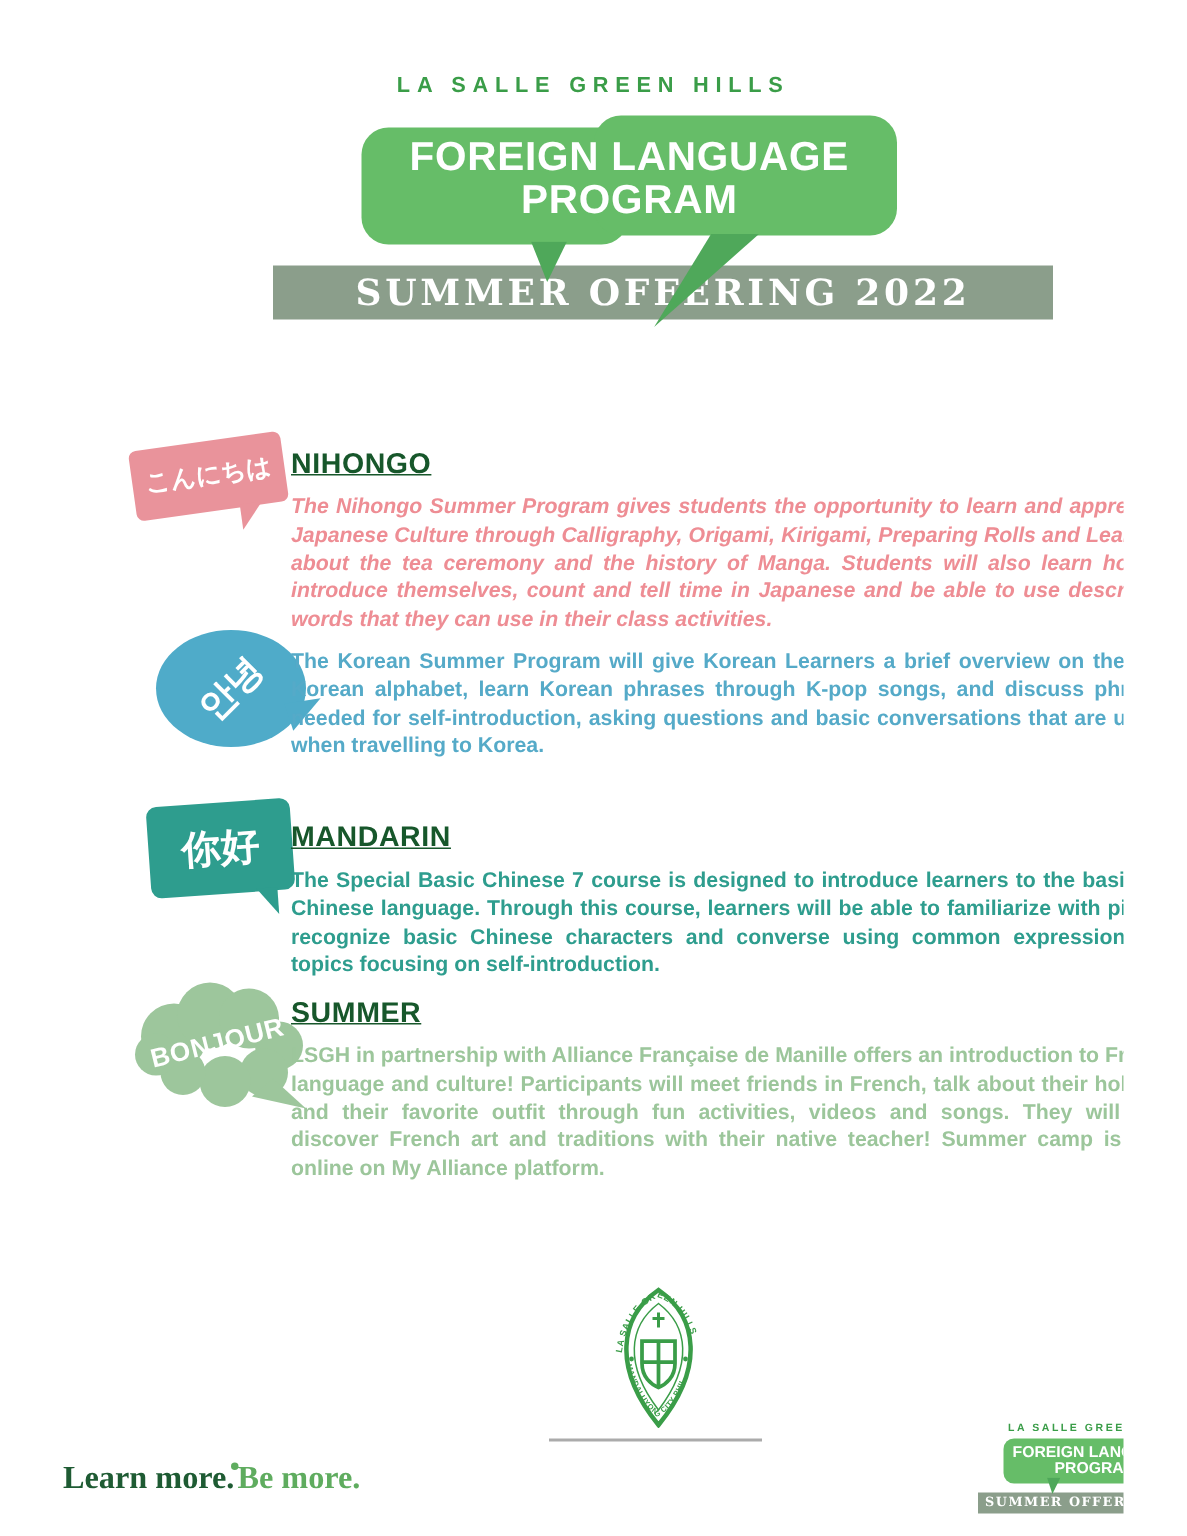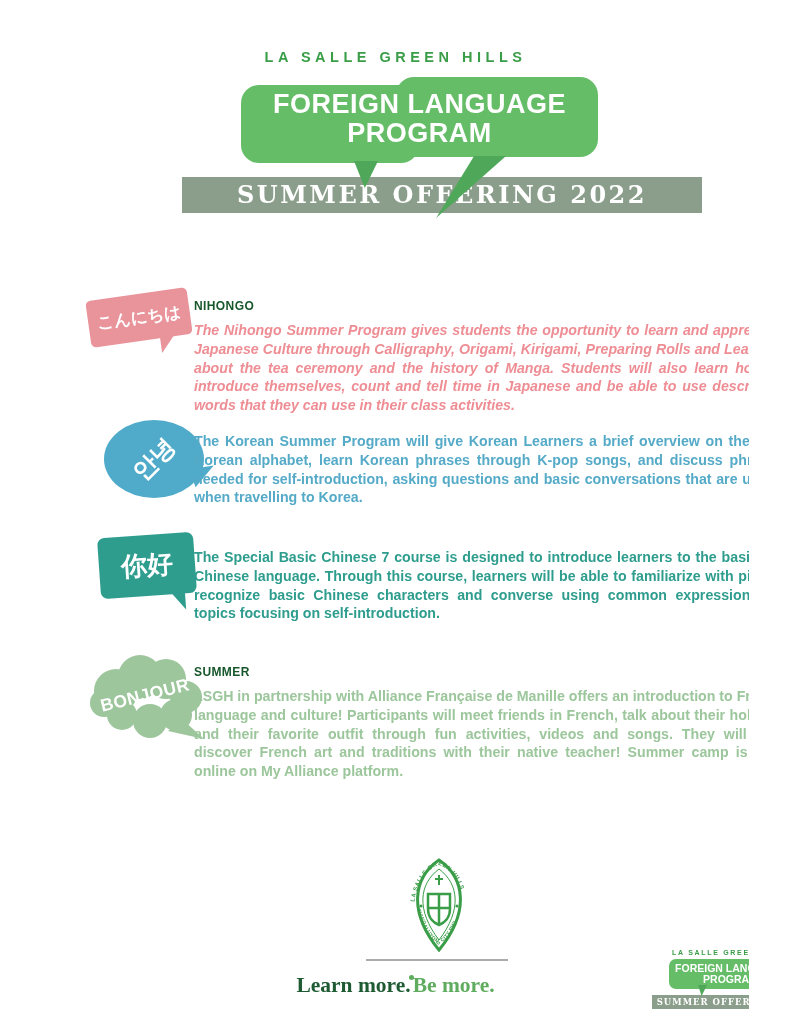--- a/index.html
+++ b/index.html
@@ -43,22 +43,22 @@
   .banner span {
     color:#fff; font-family:"DejaVu Serif","Liberation Serif",serif;
     font-weight:bold; font-size:24px; line-height:36px; letter-spacing:2.5px;
   }
 
   
   .lang-section { position:absolute; left:0; width:100%; }
   .sec1 { top:291px; } .sec2 { top:424px; } .sec3 { top:540px; } .sec4 { top:657px; }
   .sec-body { position:absolute; left:152px; width:590px; }
   .sec-heading {
-    margin:0 0 8px 0; font-size:12px; font-weight:bold;
-    color:var(--heading-green,#17572B); letter-spacing:0.4px;
+    margin:0 0 8px 0; font-size:19px; font-weight:bold;
+    color:var(--heading-green,#17572B); letter-spacing:0.4px;text-decoration:underline;
   }
   .sec-desc {
     margin:0; font-size:14.2px; font-weight:bold; line-height:18.8px;
     text-align:justify; letter-spacing:0px;
   }
   .pink-text  { color:var(--nihongo-pink,#EE8D94);font-style:italic; }
   .blue-text  { color:var(--korean-blue,#55AAC8); }
   .teal-text  { color:var(--mandarin-teal,#2E9D8E); }
   .sage-text  { color:var(--french-sage,#9CC69B); }
 
@@ -108,21 +108,21 @@
     letter-spacing:0.5px;
   }
 
   
   .crest { position:absolute; left:358px; top:850px; width:78px; height:94px; }
   .divider {
     position:absolute; left:324px; top:951px; width:142px; height:1.5px;
     background:var(--divider-gray,#ABABAB);
   }
   .tagline {
-    position:absolute; left:0; right:0; top:965px; text-align:center;
+    position:absolute; left:0; right:0; top:965px; 
     font-family:"Liberation Serif",serif; font-weight:bold; font-size:21.5px;
   }
   .tagline .t-dark  { color:var(--tagline-dark,#1E5B33); }
   .tagline .t-light { color:var(--tagline-light,#5FAC5F); }
   .sprout { position:relative; display:inline-block; width:2px; }
   .sprout::after {
     content:""; position:absolute; left:-2px; top:-17px; width:5px; height:5px;
     border-radius:50%; background:var(--tagline-light,#5FAC5F);
   }
 
@@ -188,20 +188,21 @@
     <div class="sec-body">
       <p class="sec-desc blue-text">The Korean Summer Program will give Korean Learners a brief overview on the able Korean alphabet, learn Korean phrases through K-pop songs, and discuss phrases needed for self-introduction, asking questions and basic conversations that are useful when travelling to Korea.</p>
     </div>
   </section>
 
   <section class="lang-section sec3">
     <div class="bubble-cn">
       <span class="bubble-text">你好</span>
     </div>
     <div class="sec-body">
+      <h3 class="sec-heading">MANDARIN</h3>
       <p class="sec-desc teal-text">The Special Basic Chinese 7 course is designed to introduce learners to the basics of Chinese language. Through this course, learners will be able to familiarize with pinyin, recognize basic Chinese characters and converse using common expressions on topics focusing on self-introduction.</p>
     </div>
   </section>
 
   <section class="lang-section sec4">
     <div class="bubble-fr">
       <svg width="128" height="96" viewBox="0 0 128 96">
         <g fill="#9DC69C">
           <circle cx="34" cy="40" r="22"></circle>
           <circle cx="58" cy="26" r="22"></circle>

